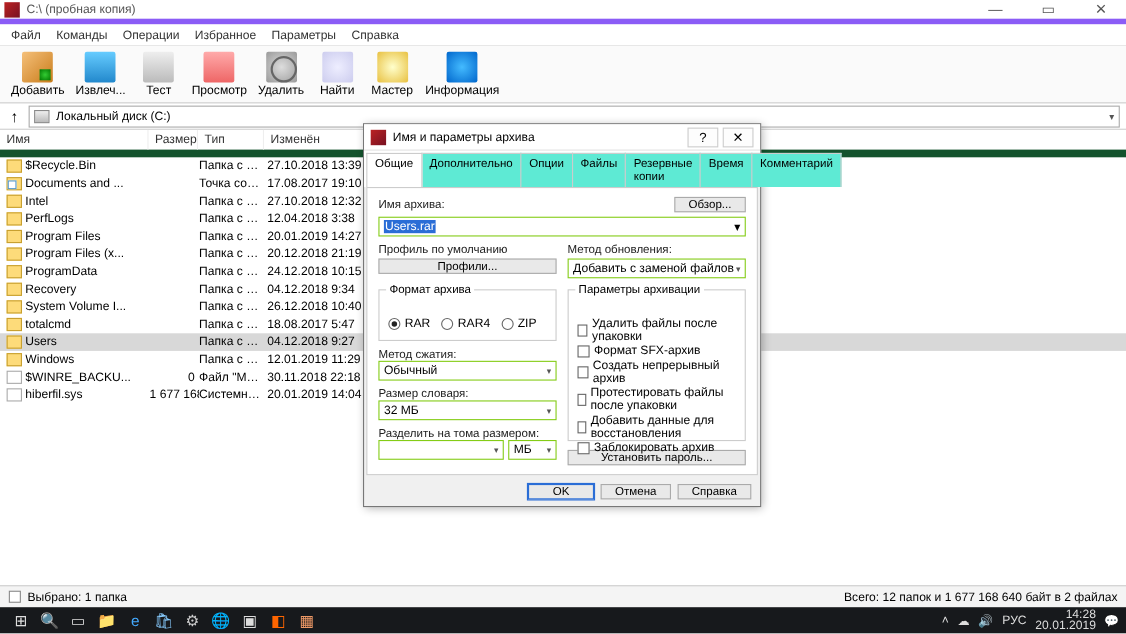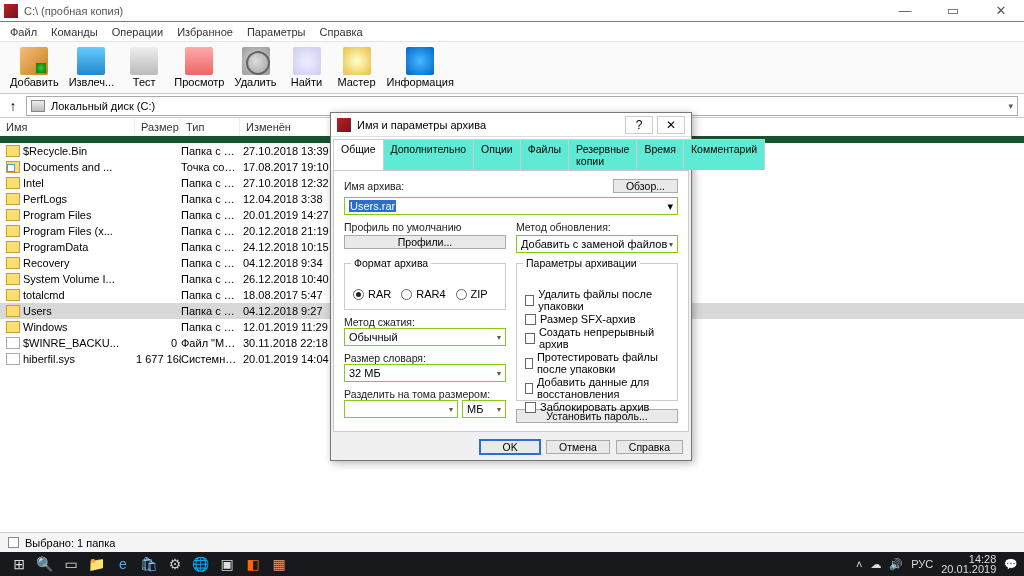--- a/index.html
+++ b/index.html
@@ -1,19 +1,19 @@
 <!DOCTYPE html>
 <html><head>
 <meta charset="utf-8">
 <style>
 * { box-sizing: border-box; margin: 0; padding: 0; font-family: "Segoe UI", Tahoma, sans-serif; font-size: 11px; }
 body { background: #fff; width: 1024px; height: 576px; overflow: hidden; position: relative; }
 
 
-.titlebar { height: 22px; background: #fff; display: flex; align-items: center; padding: 0 4px; border-bottom: 1px solid #8b5cf6; }
+.titlebar { height: 22px; background: #fff; display: flex; align-items: center; padding: 0 4px; border-bottom: 5px solid #8b5cf6; }
 .titlebar .appicon { width: 14px; height: 14px; background: linear-gradient(135deg,#b22,#712); margin-right: 6px; }
 .titlebar .title { color: #555; }
 .titlebar .winbtns { margin-left: auto; display: flex; gap: 18px; padding-right: 4px; color: #555; }
 .titlebar .winbtns span { width: 30px; text-align: center; font-size: 13px; cursor: default; }
 
 
 .menubar { height: 20px; display: flex; align-items: center; padding: 0 4px; gap: 2px; border-bottom: 1px solid #e5e5e5; }
 .menubar span { padding: 2px 6px; color: #333; }
 
 
@@ -266,20 +266,21 @@
         <span class="s">1 677 168 6...</span>
         <span class="t">Системный файл</span>
         <span class="m">20.01.2019 14:04</span>
       </div>
     </div>
 </div>
 
 <div class="status">
   <span class="chk"></span>
   <span>Выбрано: 1 папка</span>
+  <span class="r">Всего: 12 папок и 1 677 168 640 байт в 2 файлах</span>
 </div>
 
 <div class="taskbar">
   <div class="tile">⊞</div>
   <div class="tile">🔍</div>
   <div class="tile">▭</div>
   <div class="tile" style="color:#fc6">📁</div>
   <div class="tile" style="color:#4af">e</div>
   <div class="tile" style="color:#8cf">🛍</div>
   <div class="tile" style="color:#ccc">⚙</div>
@@ -386,21 +387,21 @@
       <div>
         <div class="group" style="height:138px">
           <span class="gtitle">Параметры архивации</span>
           <div id="params">
               <label class="check">
                 <span class="c"></span>
                 <span>Удалить файлы после упаковки</span>
               </label>
               <label class="check">
                 <span class="c"></span>
-                <span>Размер SFX-архив</span>
+                <span>Формат SFX-архив</span>
               </label>
               <label class="check">
                 <span class="c"></span>
                 <span>Создать непрерывный архив</span>
               </label>
               <label class="check">
                 <span class="c"></span>
                 <span>Протестировать файлы после упаковки</span>
               </label>
               <label class="check">

